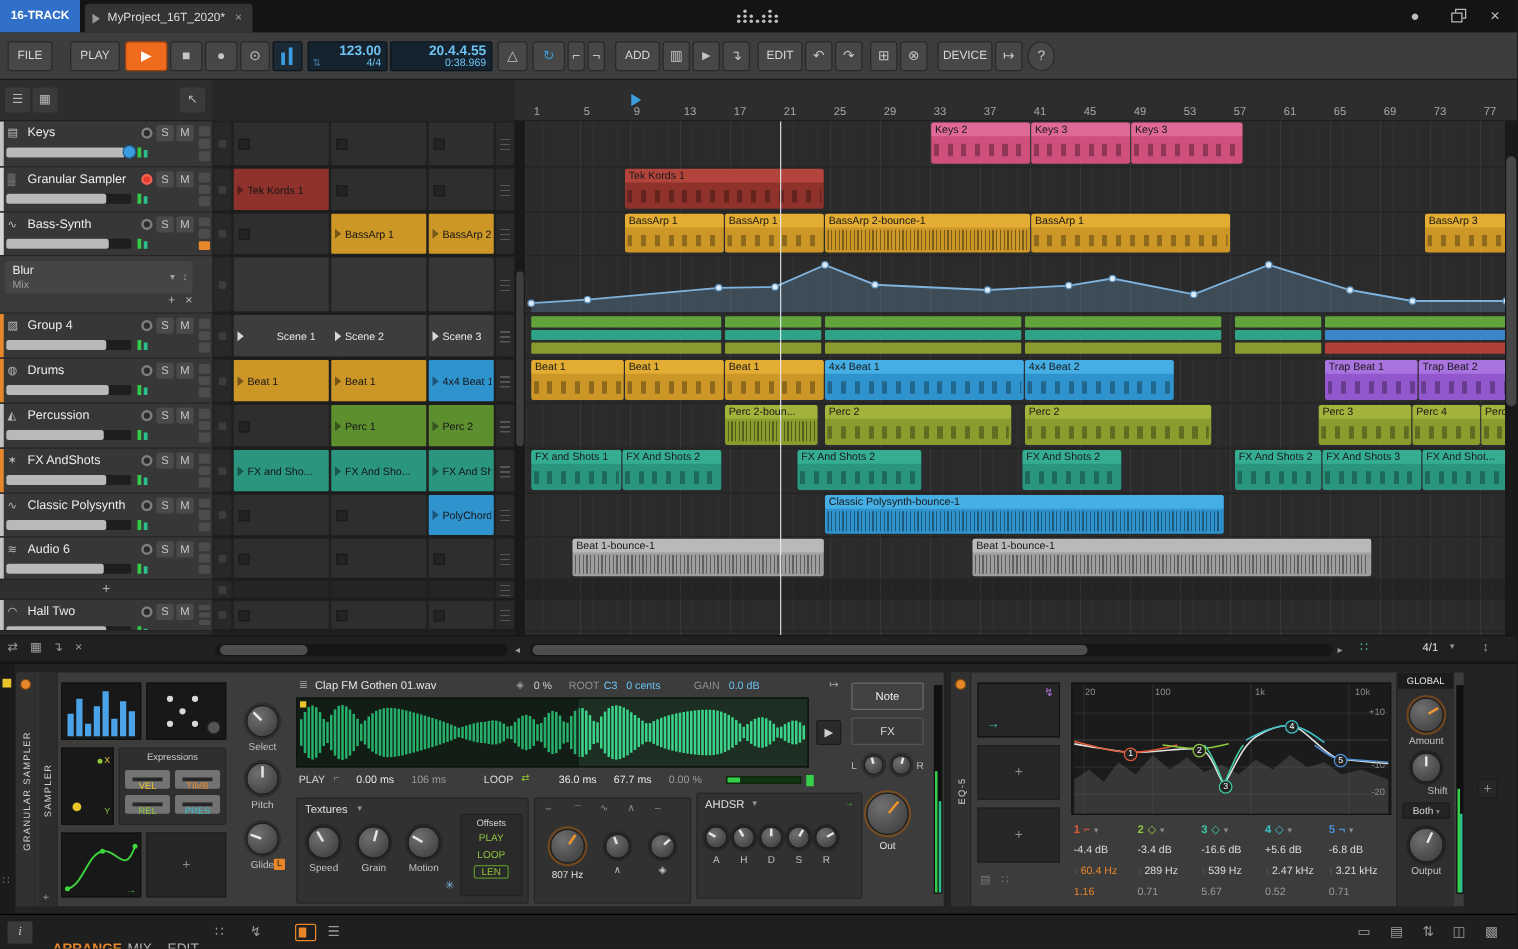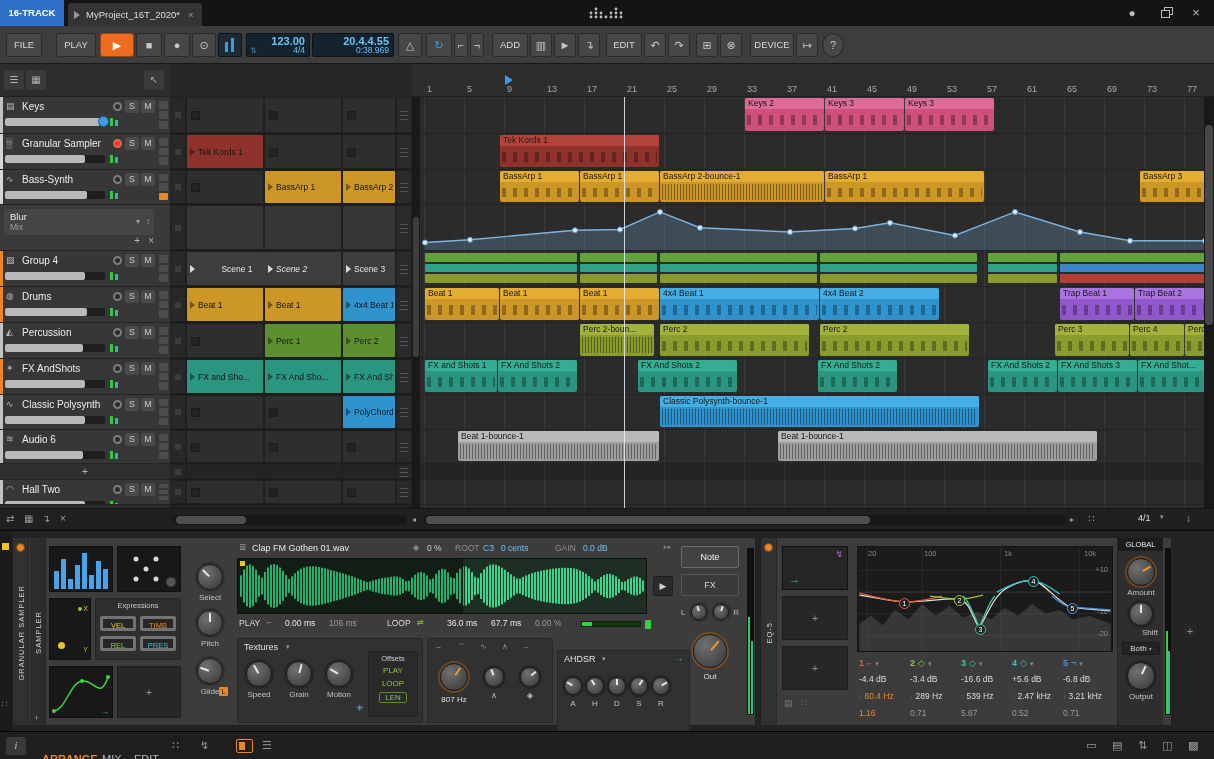--- a/index.html
+++ b/index.html
@@ -109,21 +109,21 @@
 .slotbox{position:absolute;background:#272727;border:1px solid #1e1e1e;color:#8f8f8f;text-align:center;font-size:11px;display:flex;align-items:center;justify-content:center}
 .knob{position:relative;border-radius:50%;background:radial-gradient(circle at 35% 32%,#707070,#474747 72%);border:1px solid #1c1c1c;box-shadow:0 0 0 2px rgba(0,0,0,.22)}
 .knob i{position:absolute;left:50%;top:8%;width:2px;height:36%;margin-left:-1px;background:#e6e6e6;transform-origin:50% 118%}
 .knob.orange{box-shadow:0 0 0 2px rgba(160,90,20,.55)}
 .knob.orange i{background:#f0962e}
 .kl{position:absolute;font-size:8px;color:#c2c2c2;text-align:center;white-space:nowrap}
 .seclbl{font-size:9px;color:#e0e0e0}
 .subpanel{position:absolute;background:#313131;border:1px solid #262626;border-radius:2px}
 .vmeter{position:absolute;background:#101010}
 .vmeter i{position:absolute;bottom:1px;width:2px;background:#35d04a}
-.exprbtn{position:absolute;width:36px;height:15px;background:#262626;border:3px solid #737373;border-radius:2px;font-size:7.5px;text-align:center;line-height:14px}
+.exprbtn{position:absolute;width:36px;height:15px;background:#262626;border:6px solid #737373;border-radius:2px;font-size:7.5px;text-align:center;line-height:14px}
 .eqpt{position:absolute;width:11px;height:11px;border-radius:50%;background:#222;color:#fff;font-size:7px;line-height:9px;text-align:center;z-index:5}
 .eqcol{position:absolute;top:0;width:51px}
 .eqhd{font-size:9px;font-weight:bold;height:16px}
 .eqhd .g2{margin-left:3px}
 .eqhd .crt{margin-left:3px;color:#8a8a8a;font-weight:normal;font-size:7px}
 .eqval{font-size:8.5px;color:#dcdcdc;height:17px}
 .eqval .updn{color:#666;margin-right:2px;font-size:7px}
 .eqval.q{color:#9a9a9a}
 .eqval.hot{color:#e8872a}
 .glabel{position:absolute;font-size:7.5px;color:#8a8a8a}
@@ -491,21 +491,21 @@
         <div class="ln-cell ln-blank" style="left: 17px; width: 76px;"></div>
         <div class="ln-cell ln-blank" style="left: 95px; width: 76px;"></div>
         <div class="ln-cell ln-blank" style="left: 173px; width: 52px;"></div>
         <div class="ln-cell ln-ctrl" style="left: 227px; width: 14px;"></div>
       </div>
       <div class="ln-row" style="height: 36px;">
         <div class="ln-cell ln-stop" style="left: 1px; width: 14px;"></div>
         <div class="ln-cell ln-clip ln-scene" style="left: 17px; width: 91px; background: rgb(61, 61, 61); text-align: center;">
           <span class="ln-label">Scene 1</span>
         </div>
-        <div class="ln-cell ln-clip ln-scene" style="left: 95px; width: 76px; background: rgb(61, 61, 61); font-style: italic;">
+        <div class="ln-cell ln-clip ln-scene" style="left: 95px; width: 76px; background: rgb(61, 61, 61);">
           <span class="ln-label">Scene 2</span>
         </div>
         <div class="ln-cell ln-clip ln-scene" style="left: 173px; width: 52px; background: rgb(61, 61, 61);">
           <span class="ln-label">Scene 3</span>
         </div>
         <div class="ln-cell ln-ctrl" style="left: 227px; width: 14px;"></div>
       </div>
       <div class="ln-row" style="height: 36px;">
         <div class="ln-cell ln-stop" style="left: 1px; width: 14px;"></div>
         <div class="ln-cell ln-clip" style="left: 17px; width: 76px; background: rgb(205, 151, 40);">
@@ -1101,21 +1101,21 @@
           <div class="knob" style="position:absolute;left:56px;top:28px;width:20px;height:20px">
               <i style="transform:rotate(-20deg)"></i>
             </div>
           <span class="kl" style="left:58px;top:52px;width:16px">∧</span>
           <div class="knob" style="position:absolute;left:92px;top:28px;width:20px;height:20px">
               <i style="transform:rotate(50deg)"></i>
             </div>
           <span class="kl" style="left:90px;top:52px;width:24px">◈</span>
         </div>
 
-        <div class="subpanel" style="left:320px;top:112px;width:133px;height:85px">
+        <div class="subpanel" style="left:320px;top:96px;width:133px;height:85px">
           <span class="seclbl" style="position:absolute;left:6px;top:3px">AHDSR</span>
           <span style="position:absolute;left:44px;top:4px;font-size:7px;color:#9a9a9a">▾</span>
           <span style="position:absolute;right:6px;top:3px;color:#3ed63e;font-size:8px">→</span>
           <div id="envknobs">
               <div class="knob" style="position: absolute; left: 6px; top: 26px; width: 18px; height: 18px;">
                 <i style="transform: rotate(-60deg);"></i>
               </div>
               <div class="kl" style="left: 6px; top: 48px; width: 18px;">A</div>
               <div class="knob" style="position: absolute; left: 28px; top: 26px; width: 18px; height: 18px;">
                 <i style="transform: rotate(-30deg);"></i>

